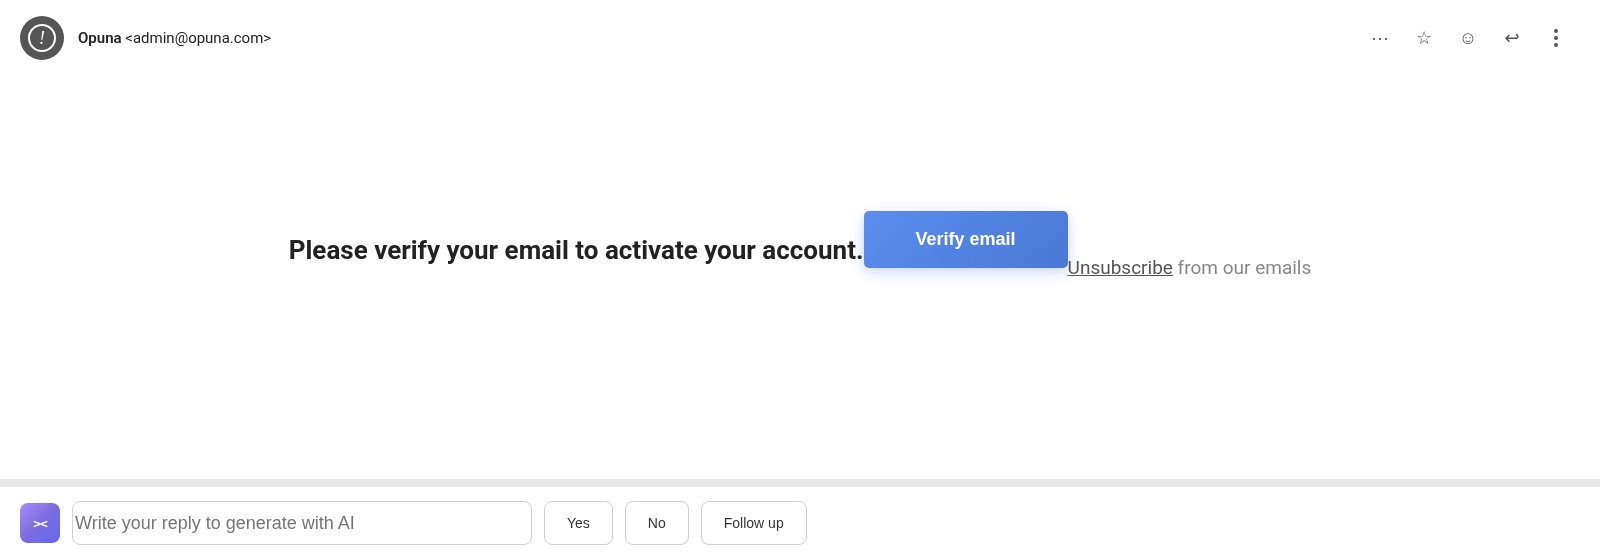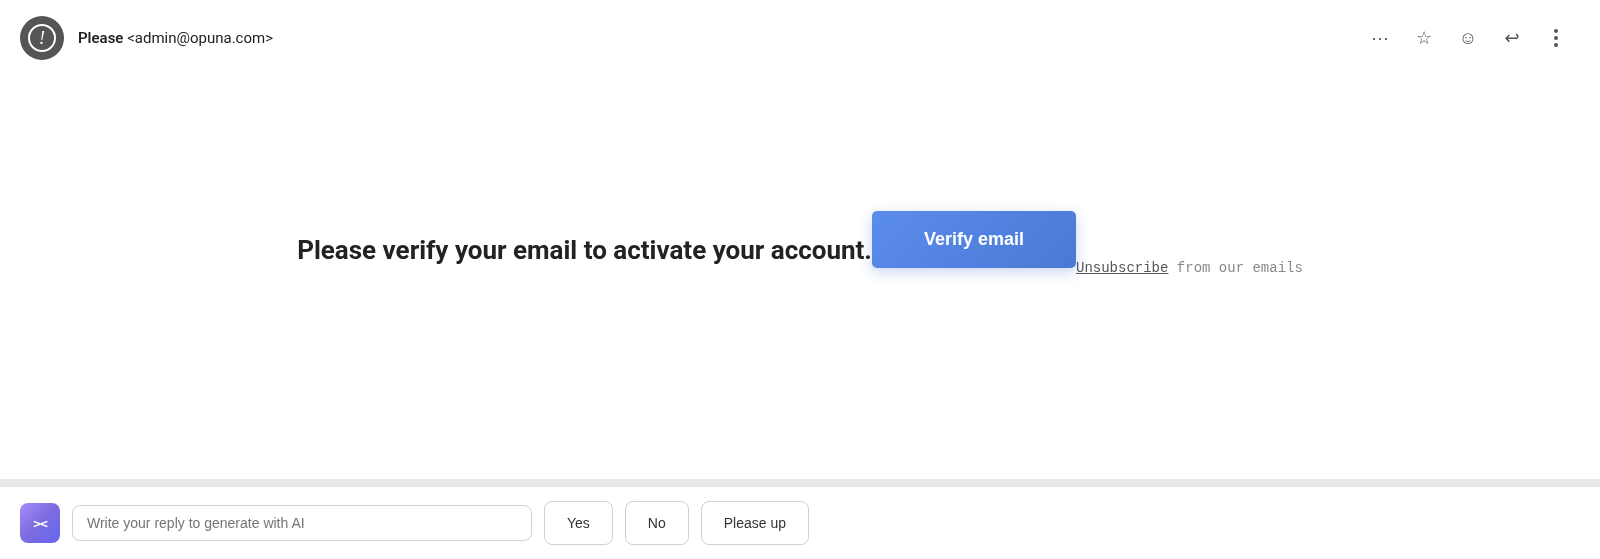--- a/index.html
+++ b/index.html
@@ -125,24 +125,23 @@
       border: none;
       border-radius: 5px;
       padding: 18px 52px;
       cursor: pointer;
       margin-bottom: 56px;
       box-shadow: 0 4px 14px rgba(74, 120, 212, 0.3);
       transition: opacity 0.15s;
     }
 
     .unsubscribe-area {
-      font-size: 14px;
+      font-size: 19px;
       color: #888;
       text-align: center;
-      font-family: Liberation Mono, monospace;
     }
 
     .unsubscribe-link {
       color: #555;
       text-decoration: underline;
       cursor: pointer;
     }
 
     
     .divider {
@@ -171,25 +170,25 @@
       align-items: center;
       justify-content: center;
       flex-shrink: 0;
       font-size: 16px;
       color: white;
       font-weight: 700;
     }
 
     .reply-input {
       flex: 0 0 460px;
-      height: 36px;
+      height: 44px;
       border: 1.5px solid #d0d0d0;
       border-radius: 8px;
-      padding: 0 14px;
-      font-size: 14px;
+      padding: 0 2px;
+      font-size: 18px;
       color: #aaa;
       outline: none;
       background: #fff;
     }
 
     .reply-action-btn {
       height: 44px;
       border: 1.5px solid #d0d0d0;
       border-radius: 8px;
       background: #ffffff;
@@ -221,21 +220,21 @@
 <body>
 
 <div class="email-container">
 
   <div class="email-header">
     <div class="sender-area">
       <div class="avatar">
         <div class="avatar-icon">!</div>
       </div>
       <span class="sender-name">
-        <strong>Please</strong>
+        <strong>Opuna</strong>
         <span>&lt;admin@opuna.com&gt;</span>
       </span>
     </div>
     <div class="header-actions">
       <button class="header-action-btn" title="More options">
         <span>···</span>
       </button>
       <button class="header-action-btn" title="Star">
         <span>☆</span>
       </button>
@@ -265,16 +264,16 @@
 
   <div class="divider"></div>
 
   <div class="reply-bar">
     <div class="ai-icon">
       <span style="font-size:13px; font-family:monospace; letter-spacing:-1px;">&gt;&lt;</span>
     </div>
     <input type="text" class="reply-input" placeholder="Write your reply to generate with AI" style="">
     <button class="reply-action-btn">Yes</button>
     <button class="reply-action-btn">No</button>
-    <button class="reply-action-btn">Please up</button>
+    <button class="reply-action-btn">Follow up</button>
   </div>
 
 </div>
 
 </body></html>

